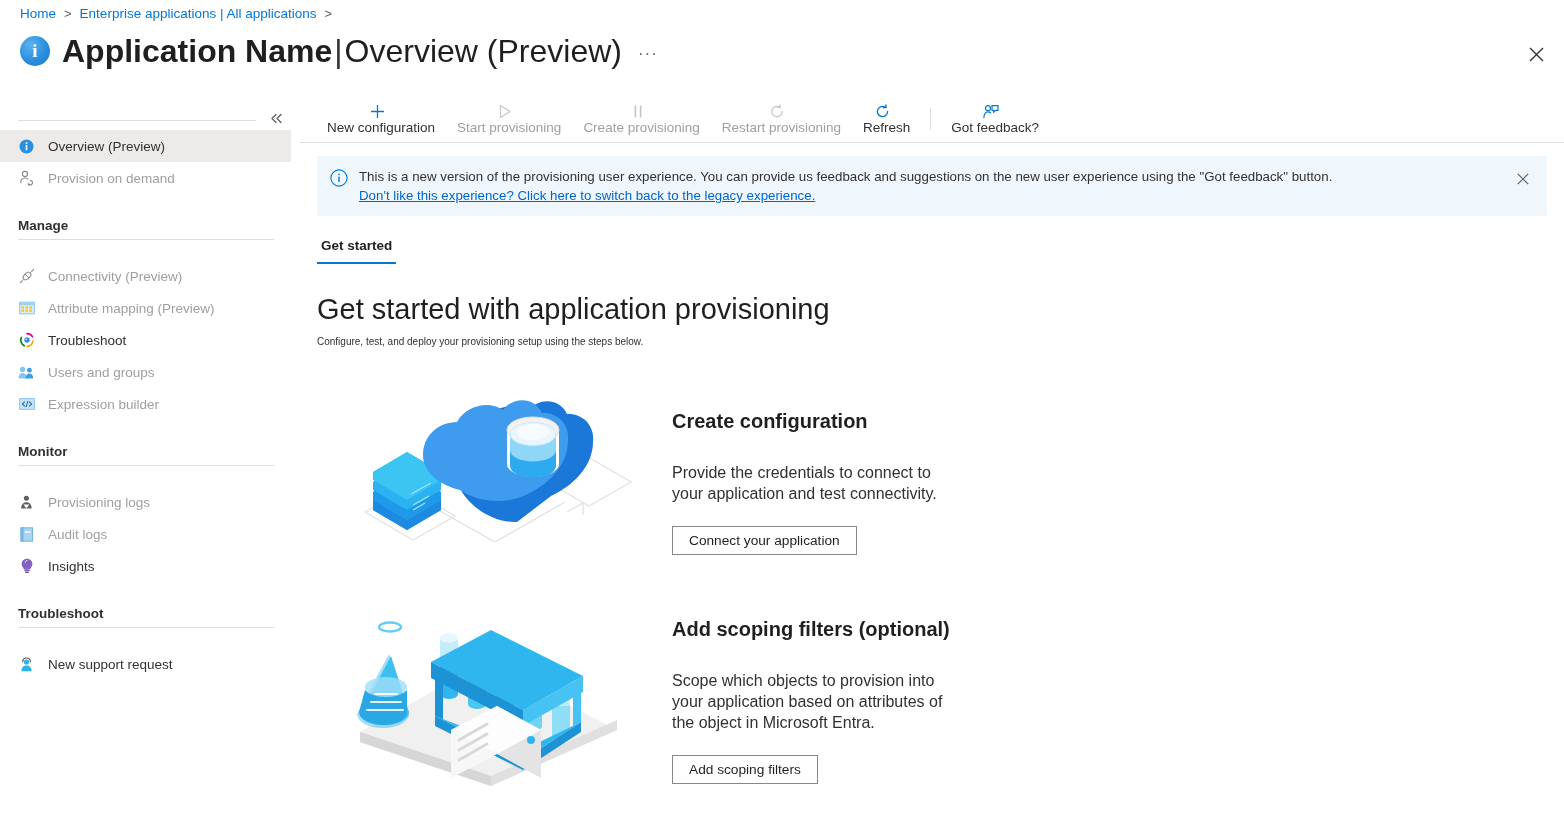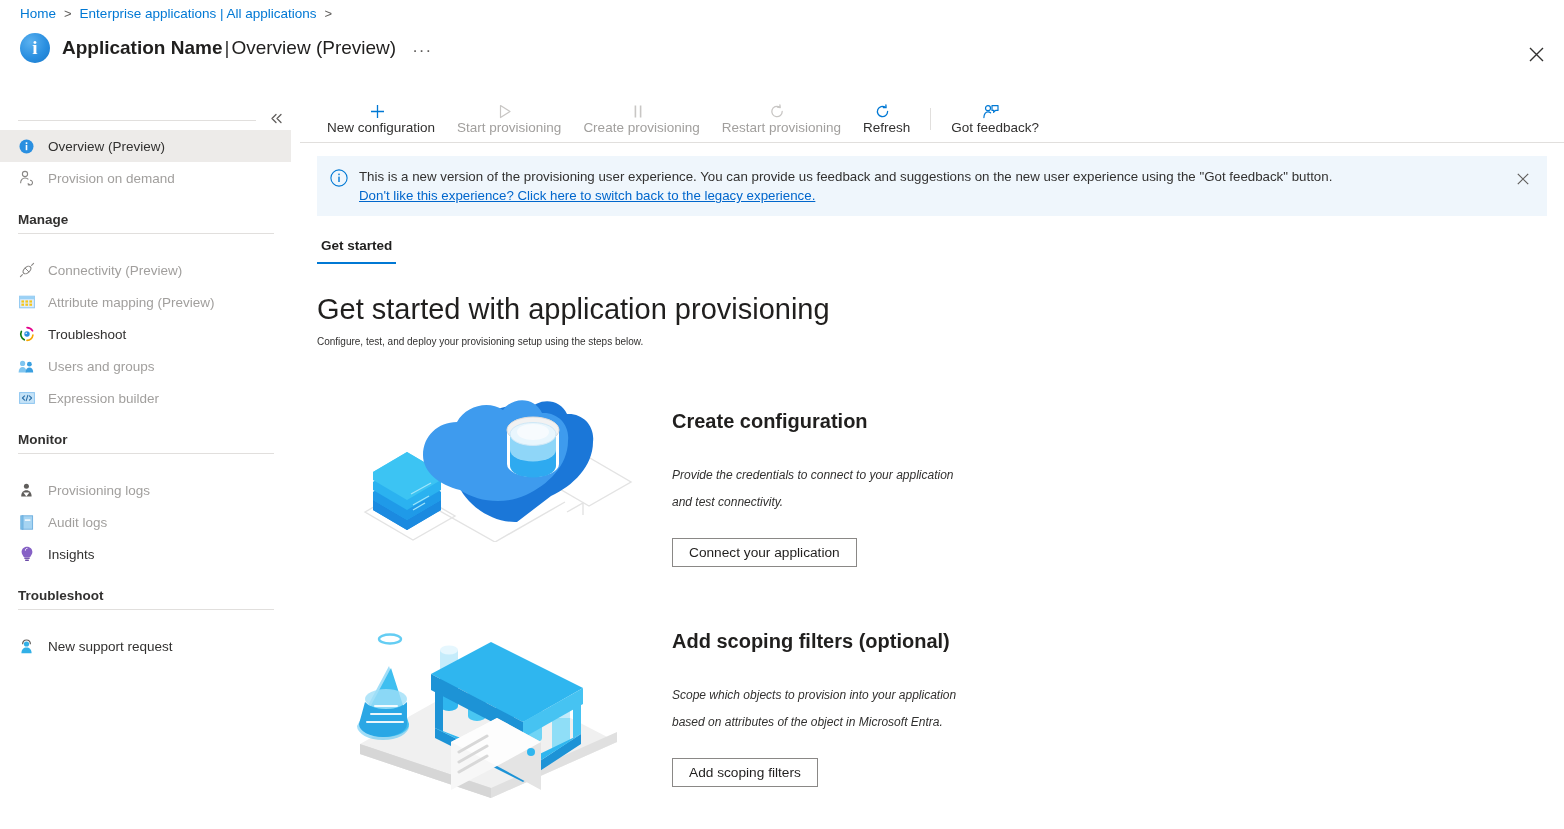--- a/index.html
+++ b/index.html
@@ -33,21 +33,21 @@
     background: radial-gradient(circle at 35% 30%, #5bb1ef 0%, #2a8fe0 55%, #1877ca 100%);
     display: flex; align-items: center; justify-content: center;
     margin-right: 12px; flex: 0 0 auto;
   }
   .title-icon span {
     color: #fff; font-size: 19px; font-weight: bold;
     font-family: "Liberation Serif", serif; line-height: 1;
     position: relative; top: -1px;
   }
   .page-title {
-    font-size: 19px; line-height: 1.15;
+    font-size: 32px; line-height: 1.15;
     color: #201f1e; white-space: nowrap;
   }
   .page-title .strong { font-weight: bold; }
   .page-title .sep-bar { font-weight: 300; color: #323130; margin: 0 2px; }
   .page-title .light { font-weight: 300; }
   .ellipsis-btn {
     margin-left: 16px; color: #605e5c; font-size: 17px;
     letter-spacing: 1px; cursor: pointer; user-select: none;
     position: relative; top: 3px;
   }
@@ -86,21 +86,21 @@
   .nav-item.selected { background: #edebe9; font-weight: normal; }
   .nav-item.disabled { color: #a19f9d; cursor: default; }
   .nav-item .nico {
     width: 17px; height: 17px; margin-right: 13px;
     flex: 0 0 auto; display: flex; align-items: center; justify-content: center;
   }
   .nav-item .nico svg { display: block; }
   .nav-item .nlabel { white-space: nowrap; }
   .nav-group {
     padding: 0 0 16px 18px;
-    margin-top: 18px;
+    margin-top: 24px;
   }
   .nav-group-title {
     font-size: 13.5px; font-weight: bold; color: #323130;
     margin-bottom: 6px;
   }
   .nav-group-rule {
     width: 256px; height: 1px; background: #e1dfdd; margin-bottom: 4px;
   }
 
   
@@ -186,22 +186,22 @@
   .card-art {
     width: 355px; flex: 0 0 auto;
     display: flex; justify-content: center; align-items: flex-start;
   }
   .card-body { flex: 1 1 auto; padding-top: 28px; max-width: 420px; }
   .card-title {
     font-size: 20px; font-weight: bold; color: #201f1e;
     margin: 0 0 29px 0;
   }
   .card-desc {
-    font-size: 12px; color: #323130; line-height: 27px;
-    margin: 0 0 22px 0; max-width: 290px; font-style: italic;
+    font-size: 16px; color: #323130; line-height: 21px;
+    margin: 0 0 22px 0; max-width: 290px;
   }
   .az-btn {
     display: inline-block;
     border: 1px solid #8a8886;
     background: #ffffff;
     color: #201f1e;
     font-size: 13.7px;
     font-family: "Liberation Sans", sans-serif;
     padding: 6px 16px;
     cursor: pointer;

